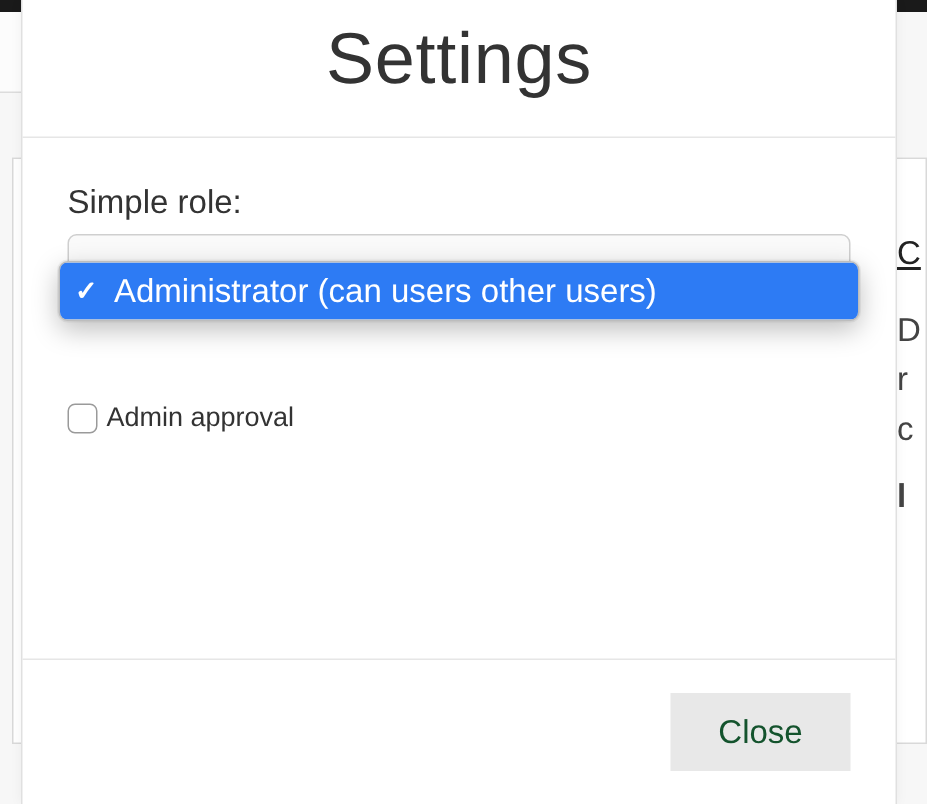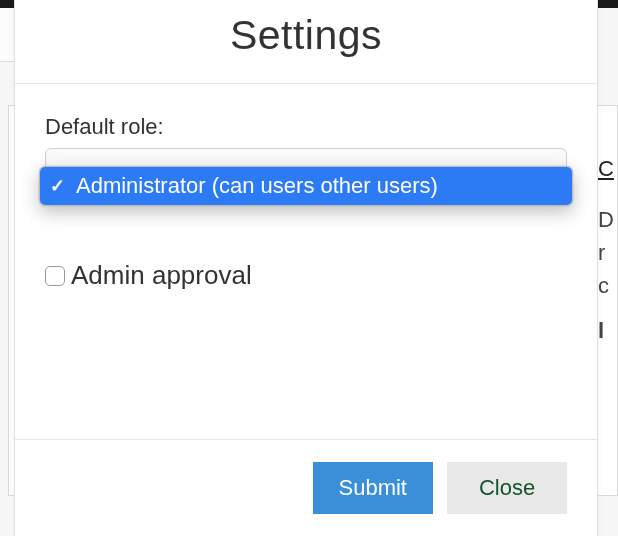--- a/index.html
+++ b/index.html
@@ -66,21 +66,21 @@
       box-shadow: 0 0 8px rgba(0,0,0,0.05);
       display: flex;
       flex-direction: column;
     }
     .modal-header {
       padding: 12px 30px 24px 30px;
       border-bottom: 1px solid #e6e6e6;
       text-align: center;
     }
     .modal-title {
-      font-size: 41px;
+      font-size: 48px;
       font-weight: 300;
       color: #333;
       letter-spacing: 0.5px;
     }
     .modal-body {
       flex: 1;
       padding: 30px 30px 10px 30px;
       position: relative;
     }
     .field-label {
@@ -138,21 +138,21 @@
     }
     .dropdown-item .opt-label {
       flex: 1;
       white-space: nowrap;
     }
     .checkbox-row {
       display: flex;
       align-items: center;
       gap: 6px;
       margin-top: 68px;
-      font-size: 26px;
+      font-size: 18px;
       color: #333;
     }
     .checkbox-row .cb {
       width: 20px;
       height: 20px;
       border: 1.5px solid #9a9a9a;
       border-radius: 5px;
       background: #fff;
     }
     .modal-footer {
@@ -199,35 +199,34 @@
     <div style="font-weight:600">l</div>
   </div>
 </div>
 
 <div class="modal">
   <div class="modal-header">
     <h1 class="modal-title">Settings</h1>
   </div>
 
   <div class="modal-body">
-    <div class="field-label">Default role:</div>
+    <div class="field-label">Simple role:</div>
 
     <div class="select-wrap">
       <div class="select-box"></div>
       <div class="dropdown">
         <div class="dropdown-item selected">
           <span class="check">✓</span>
           <span class="opt-label">Administrator (can users other users)</span>
         </div>
       </div>
     </div>
 
     <div class="checkbox-row">
       <span class="cb"></span>
       <span>Admin approval</span>
     </div>
   </div>
 
   <div class="modal-footer">
-    <button class="btn btn-primary">Submit</button>
     <button class="btn btn-default">Close</button>
   </div>
 </div>
 
 </body></html>

